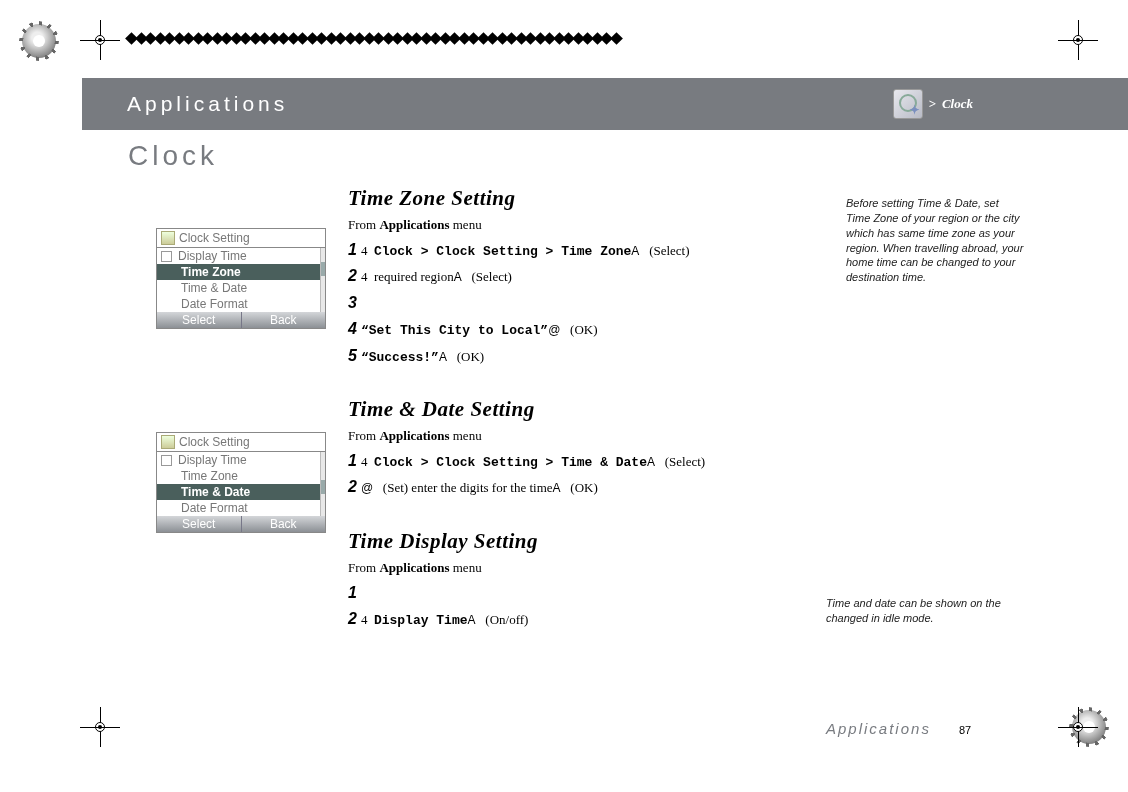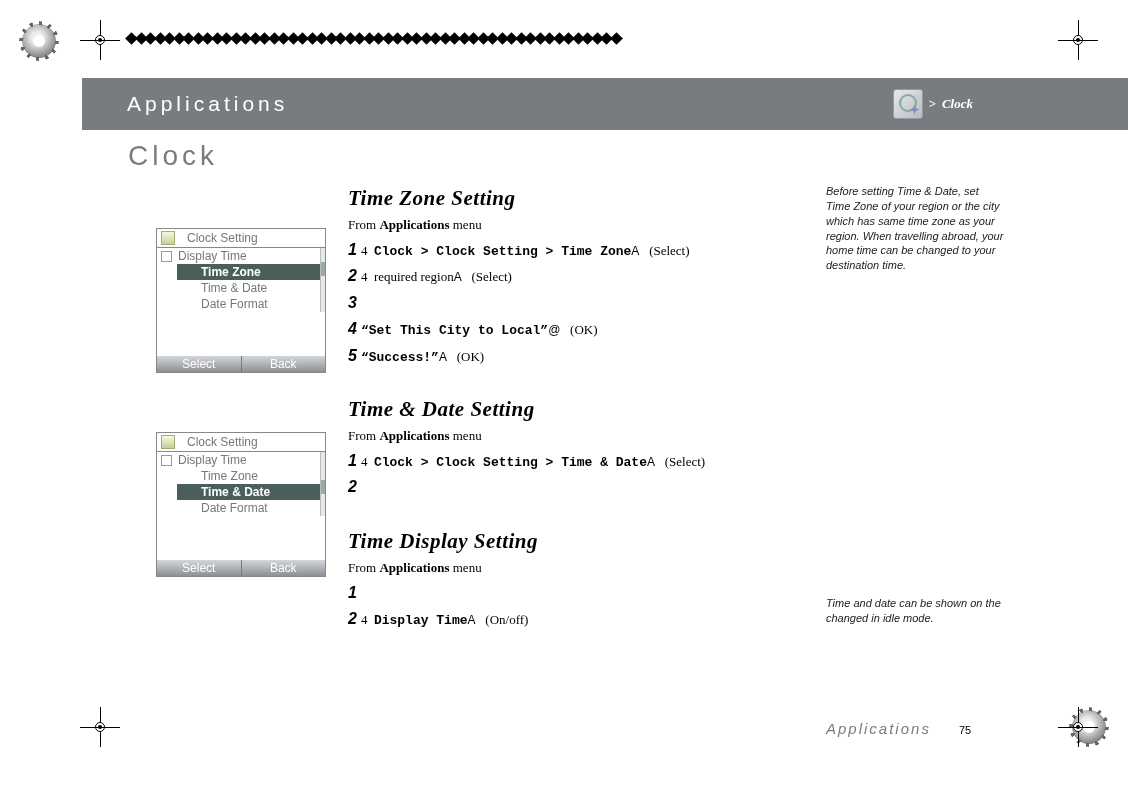--- a/index.html
+++ b/index.html
@@ -200,21 +200,21 @@
     position: absolute;
     left: 156px;
     width: 170px;
     border: 1px solid #888;
     font-family: Verdana, sans-serif;
     font-size: 12px;
   }
   .phone .titlebar {
     display: flex;
     align-items: flex-start;
-    gap: 12px;
+    gap: 4px;
     padding: 2px 4px;
     border-bottom: 1px solid #888;
     color: #777;
   }
   .phone .titlebar .ticon {
     width: 14px; height: 14px;
     border: 1px solid #aa7;
     background: linear-gradient(#efd, #cc9);
   }
   .phone .items { position: relative; }
@@ -230,21 +230,21 @@
     width: 11px; height: 11px;
     border: 1px solid #999;
     flex-shrink: 0;
   }
   .phone .item.selected {
     background: #4a5f5c;
     color: #fff;
     font-weight: bold;
     font-family: 'Comic Sans MS', cursive, sans-serif;
   }
-  .phone .item.noicon { padding-left: 24px; margin-left: 20px; }
+  .phone .item.noicon { padding-left: 24px; }
   .phone .scrollbar {
     position: absolute;
     right: 0; top: 0; bottom: 0;
     width: 5px;
     background: #e8e8e8;
     border-left: 1px solid #bbb;
   }
   .phone .scrollbar .thumb {
     position: absolute;
     left: 0; right: 0;
@@ -254,39 +254,38 @@
     display: flex;
     font-family: 'Comic Sans MS', cursive, sans-serif;
     font-size: 12px;
   }
   .phone .softkeys div {
     flex: 1;
     text-align: center;
     background: linear-gradient(#d4d6d9, #8c9095);
     color: #fff;
     padding: 1px 4px;
-    margin-top: 44px;
   }
   .phone .softkeys div:first-child { border-right: 1px solid #778; }
 
   .phone1 { top: 228px; }
   .phone2 { top: 432px; }
 
   
   .sidenote {
     position: absolute;
     left: 826px;
     width: 180px;
     font-family: 'Trebuchet MS', Verdana, sans-serif;
     font-size: 11px;
     font-style: italic;
     line-height: 1.35;
     color: #222;
   }
-  .sn1 { top: 184px; }
+  .sn1 { top: 196px; margin-left: 20px; }
   .sn2 { top: 596px; }
 
   .footer {
     position: absolute;
     left: 826px;
     bottom: 55px;
     display: flex;
     align-items: baseline;
     gap: 28px;
     font-family: 'Trebuchet MS', Verdana, sans-serif;
@@ -468,34 +467,35 @@
     </div>
     <div class="section">
       <h2>Time &amp; Date Setting</h2>
       <div class="from-line">From <b>Applications</b> menu</div>
       <div class="step">
         <span class="num">1</span>
         <span class="txt">4&nbsp;&nbsp;<b>Clock &gt; Clock Setting &gt; Time &amp; Date</b><span class="nav">A</span>&nbsp;&nbsp;&nbsp;(Select)</span>
       </div>
       <div class="step">
         <span class="num">2</span>
+        <span class="txt"><span class="nav">@</span>&nbsp;&nbsp;&nbsp;(Set) enter the digits for the time<span class="nav">A</span>&nbsp;&nbsp;&nbsp;(OK)</span>
       </div>
     </div>
     <div class="section">
       <h2>Time Display Setting</h2>
       <div class="from-line">From <b>Applications</b> menu</div>
       <div class="step">
         <span class="num">1</span>
       </div>
       <div class="step">
         <span class="num">2</span>
         <span class="txt">4&nbsp;&nbsp;<b>Display Time</b><span class="nav">A</span>&nbsp;&nbsp;&nbsp;(On/off)</span>
       </div>
     </div>
   </div>
 
 <div class="sidenote sn1">Before setting Time &amp; Date, set Time Zone of your region or the city which has same time zone as your region. When travelling abroad, your home time can be changed to your destination time.</div>
 <div class="sidenote sn2">Time and date can be shown on the changed in idle mode.</div>
 
 <div class="footer">
   <span class="label">Applications</span>
-  <span class="pg">75</span>
+  <span class="pg">87</span>
 </div>
 
 </body></html>

